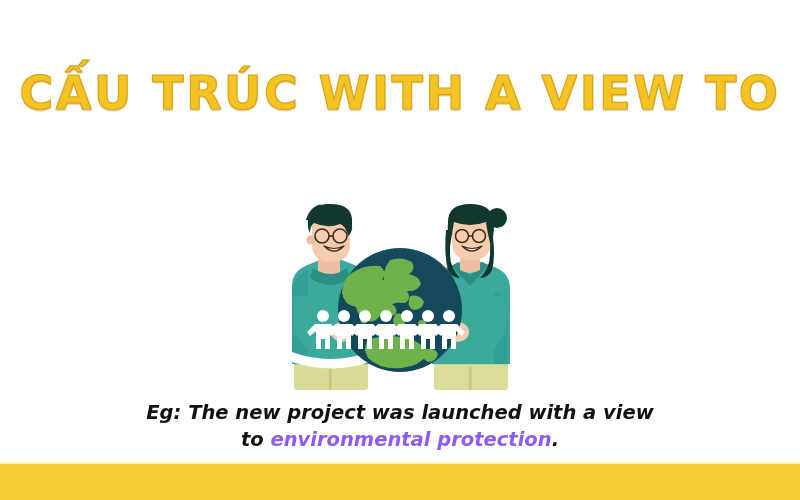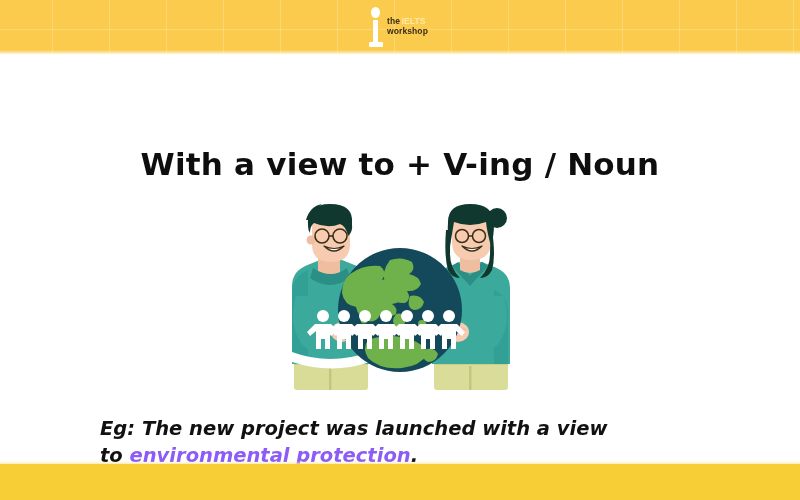--- a/index.html
+++ b/index.html
@@ -132,23 +132,23 @@
     position: absolute;
     left: 272px; top: 200px;
     width: 256px;
     height: 190px;
   }
   #illustration svg { display: block; }
 
   
   #example {
     position: absolute;
-    left: 100px; top: 416px;
+    left: 100px; top: 400px;
     width: 600px;
-    text-align: left;
+    text-align: center;
     font-family: "DejaVu Sans", sans-serif;
     font-size: 19.5px;
     font-weight: 700;
     font-style: italic;
     color: #111111;
     line-height: 1.38;
   }
   .hl-red { color: #8b5cf6; }
 
   
@@ -166,36 +166,23 @@
     width: 100%;
     height: 3px;
     background: linear-gradient(to bottom, rgba(255,250,230,0.0), rgba(252,233,160,0.8));
   }
 </style>
 </head>
 <body>
 
 <div id="page">
 
-  <div id="top-bar">
-    <div id="logo">
-      <div class="logo-i">
-        <div class="logo-i-dot"></div>
-        <div class="logo-i-stem"></div>
-        <div class="logo-i-base"></div>
-      </div>
-      <div class="logo-words">
-        <div class="logo-line1"><span class="logo-the">the</span><span class="logo-ielts">IELTS</span></div>
-        <div class="logo-line2">workshop</div>
-      </div>
-    </div>
-  </div>
-
-
-  <div id="subtitle">With a view to + V-ing / Noun</div>
+
+  <div id="title">CẤU TRÚC WITH A VIEW TO</div>
+
 
   <div id="illustration">
     <svg width="256" height="190" viewBox="0 0 256 190" xmlns="http://www.w3.org/2000/svg">
 
       <rect x="22" y="160" width="74" height="30" rx="3" fill="#D9DC96"></rect>
       <rect x="22" y="160" width="74" height="5" fill="#CBCE86"></rect>
       <rect x="57" y="166" width="2.5" height="24" fill="#C3C77E"></rect>
 
       <path d="M20 86 q0 -16 18 -22 l10 -4 h22 l10 4 q18 6 18 22 v78 h-78 z" fill="#3BA99C"></path>
 

